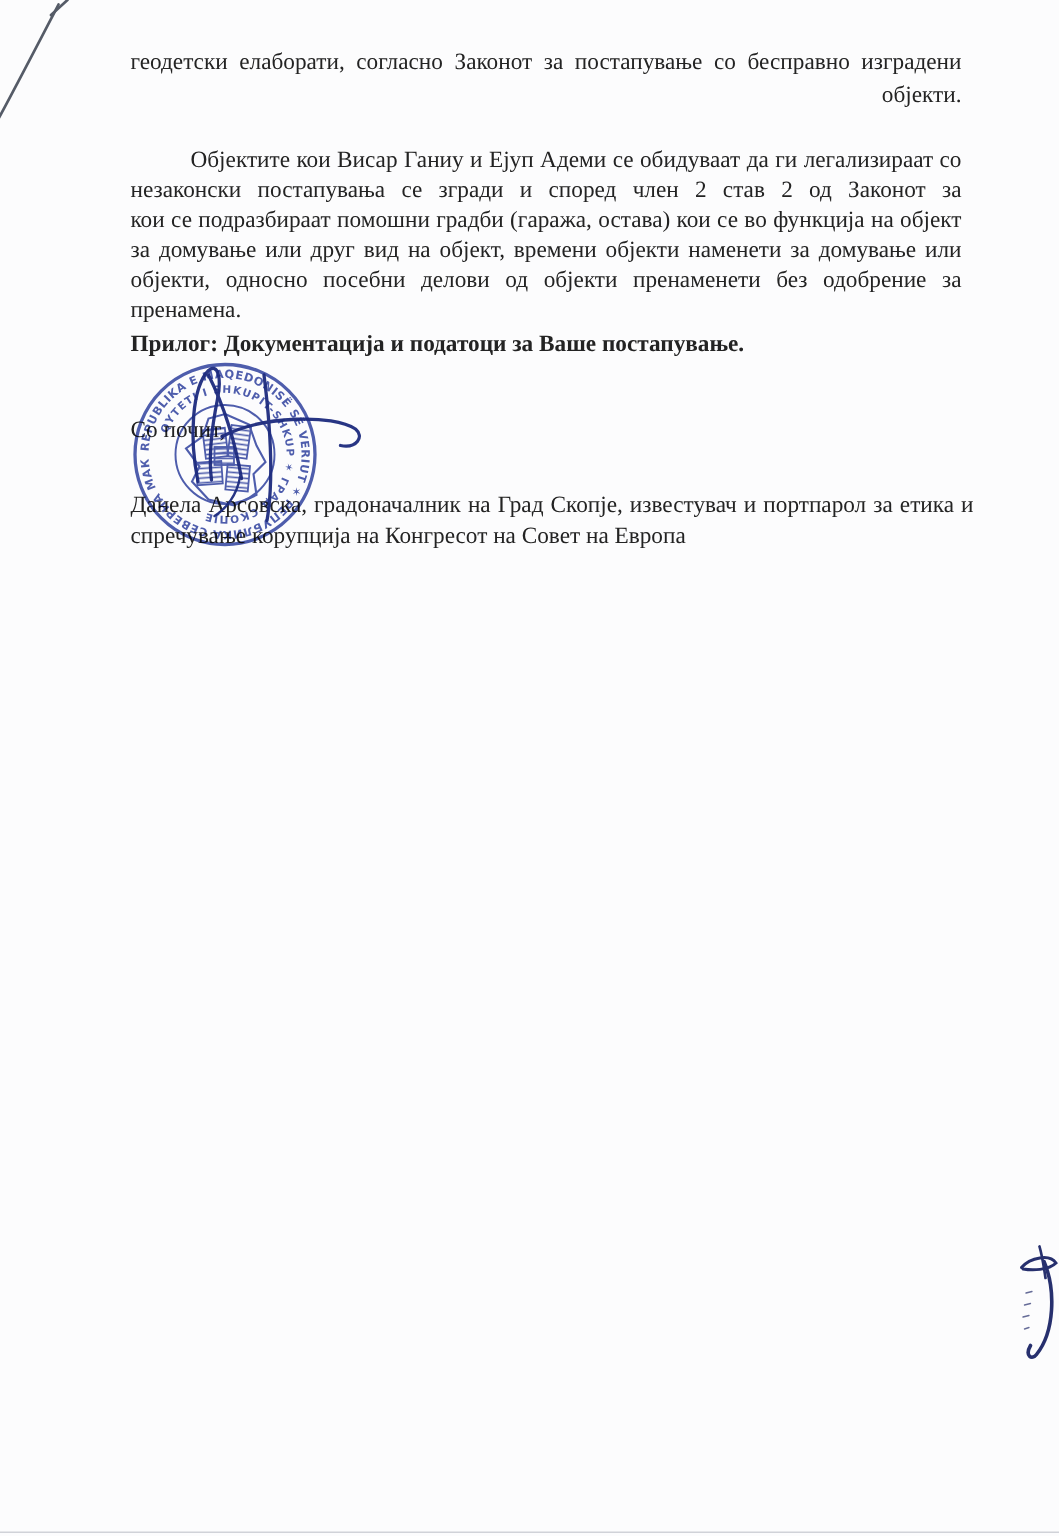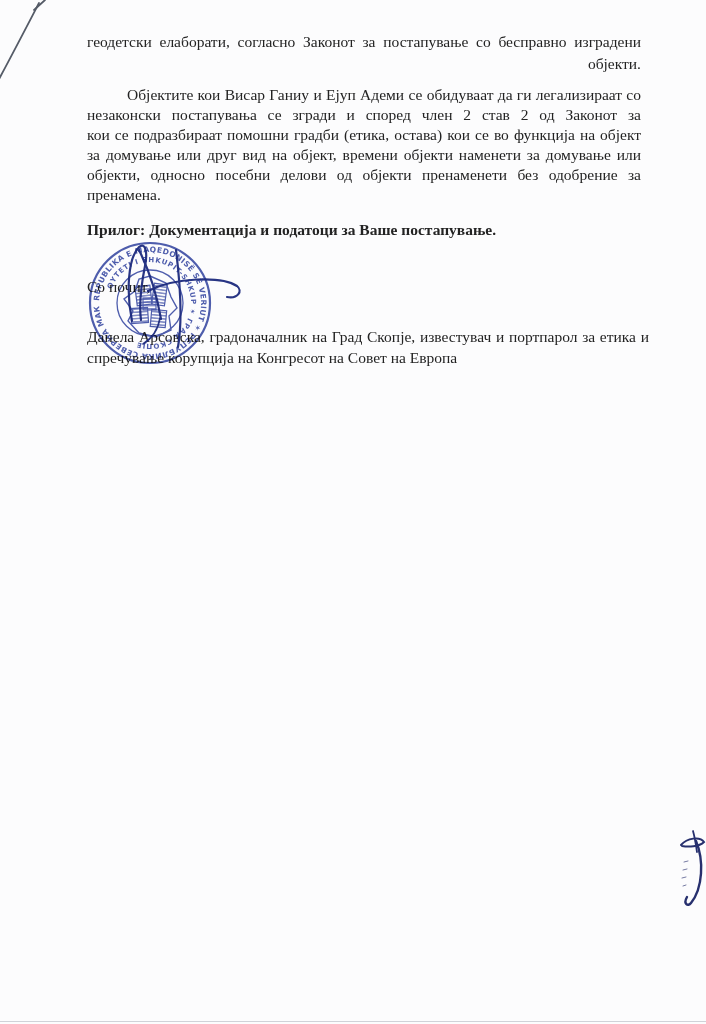--- a/index.html
+++ b/index.html
@@ -26,21 +26,21 @@
     line-height:20px;
     white-space:nowrap;
     color:var(--body-text);
   }
   .p1 .line{line-height:22px;text-align:right;}
   .just{
     white-space:normal;
     text-align:justify;
     text-align-last:justify;
   }
-  .indent{text-indent:40px;}
+  .indent{text-indent:40px;margin-top:12px;}
   .sig .line{line-height:21px;}
   .sig{width:562px;}
   .scan-edge{
     position:absolute;left:0;right:0;bottom:2px;height:1px;
     background:var(--scan-line);opacity:.65;
   }
   svg.overlay{
     position:absolute;left:0;top:0;
     pointer-events:none;
   }
@@ -57,21 +57,21 @@
 <div class="page">
 
   <div class="textblock p1" style="top:31px;">
     <div class="line just">геодетски елаборати, согласно Законот за постапување со бесправно изградени</div>
     <div class="line">објекти.</div>
   </div>
 
   <div class="textblock p2" style="top:85px;">
     <div class="line just indent">Објектите кои Висар Ганиу и Ејуп Адеми се обидуваат да ги легализираат со</div>
     <div class="line just">незаконски постапувања се згради и според член 2 став 2 од Законот за</div>
-    <div class="line just">кои се подразбираат помошни градби (етика, остава) кои се во функција на објект</div>
+    <div class="line just">кои се подразбираат помошни градби (гаража, остава) кои се во функција на објект</div>
     <div class="line just">за домување или друг вид на објект, времени објекти наменети за домување или</div>
     <div class="line just">објекти, односно посебни делови од објекти пренаменети без одобрение за</div>
     <div class="line">пренамена.</div>
   </div>
 
   <div class="textblock" style="top:220px;font-weight:bold;">
     <div class="line">Прилог: Документација и податоци за Ваше постапување.</div>
   </div>
 
   <div class="textblock" style="top:277px;">

